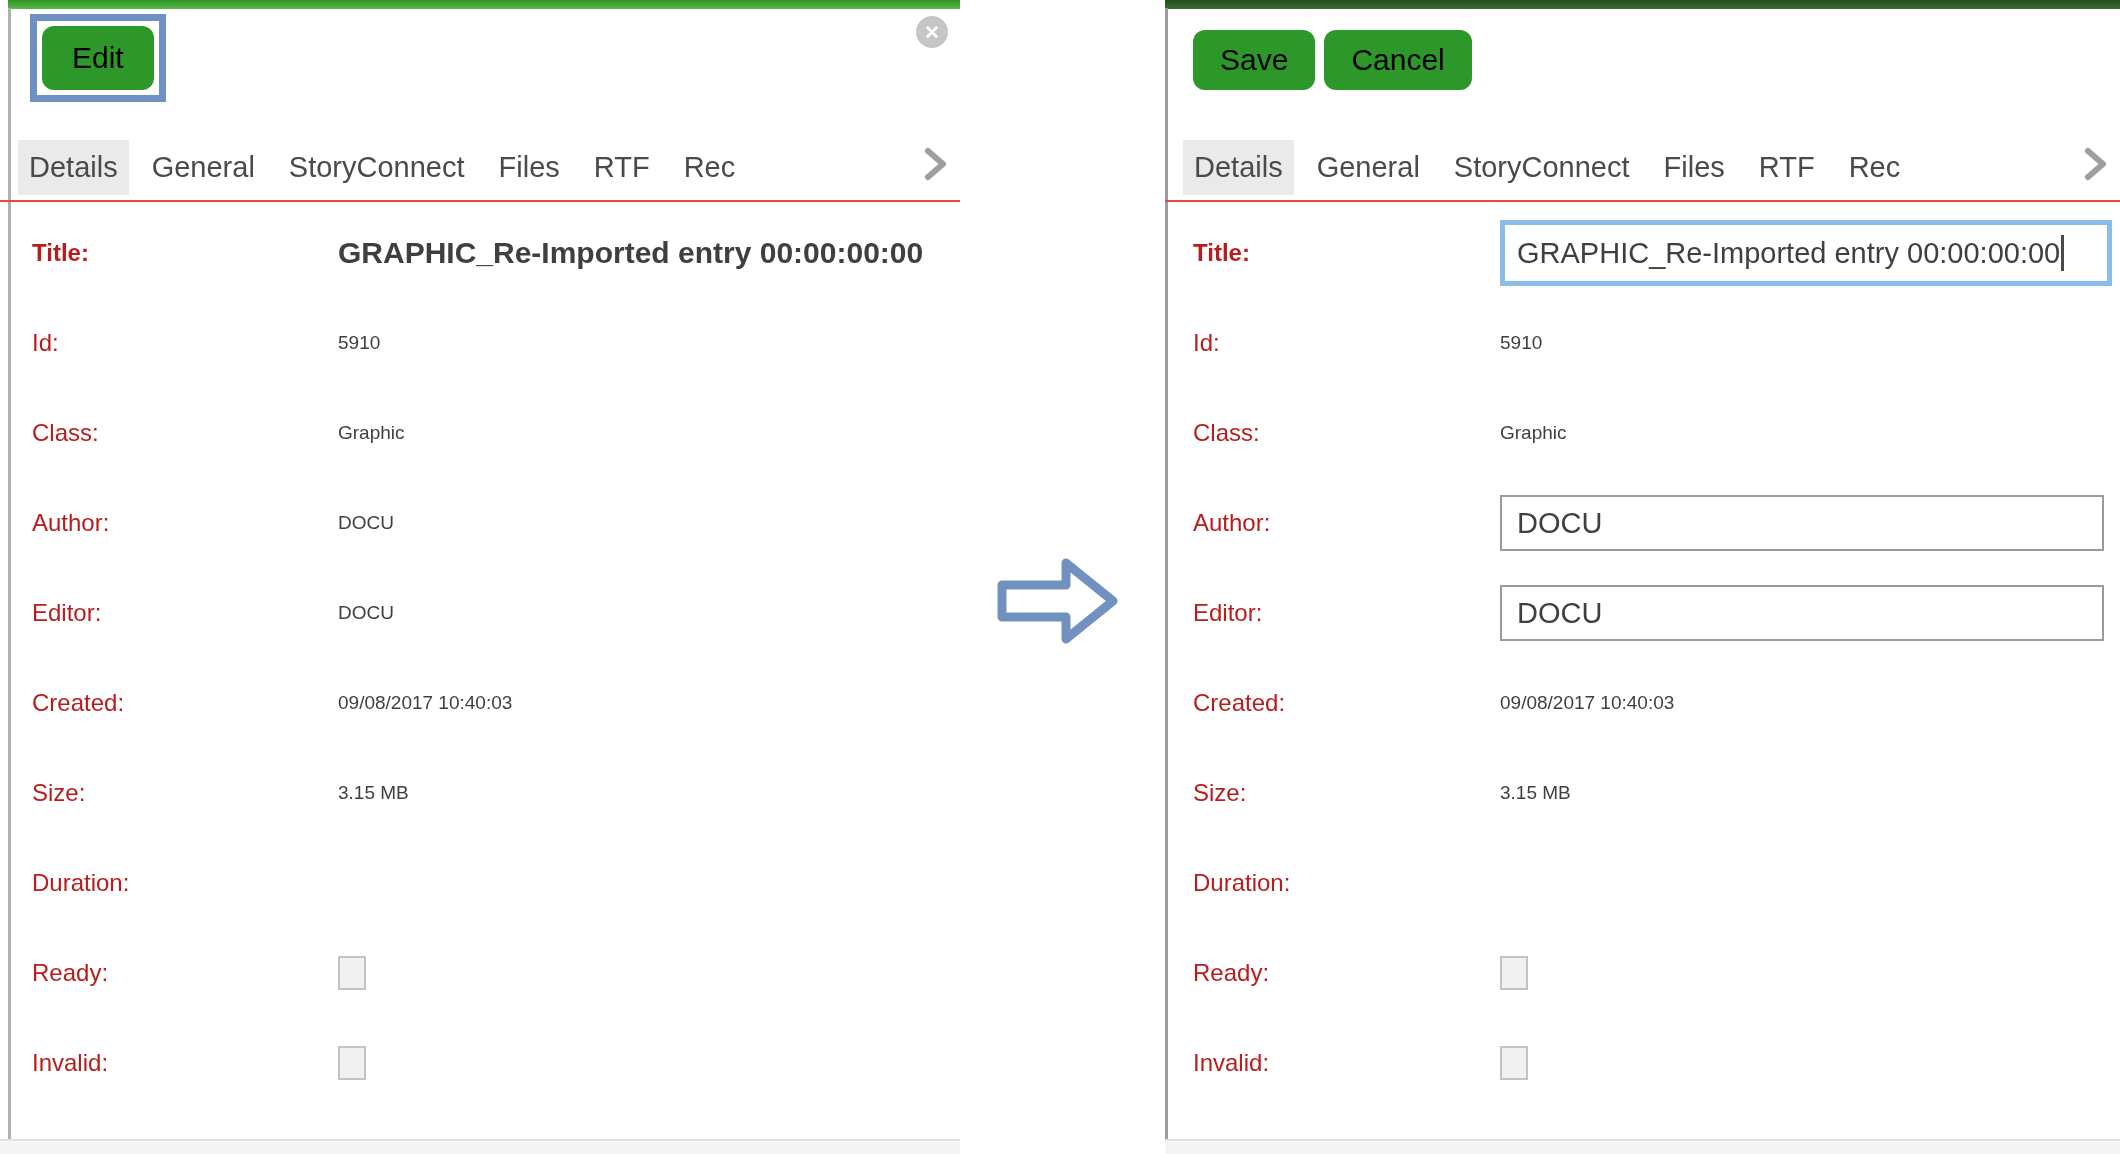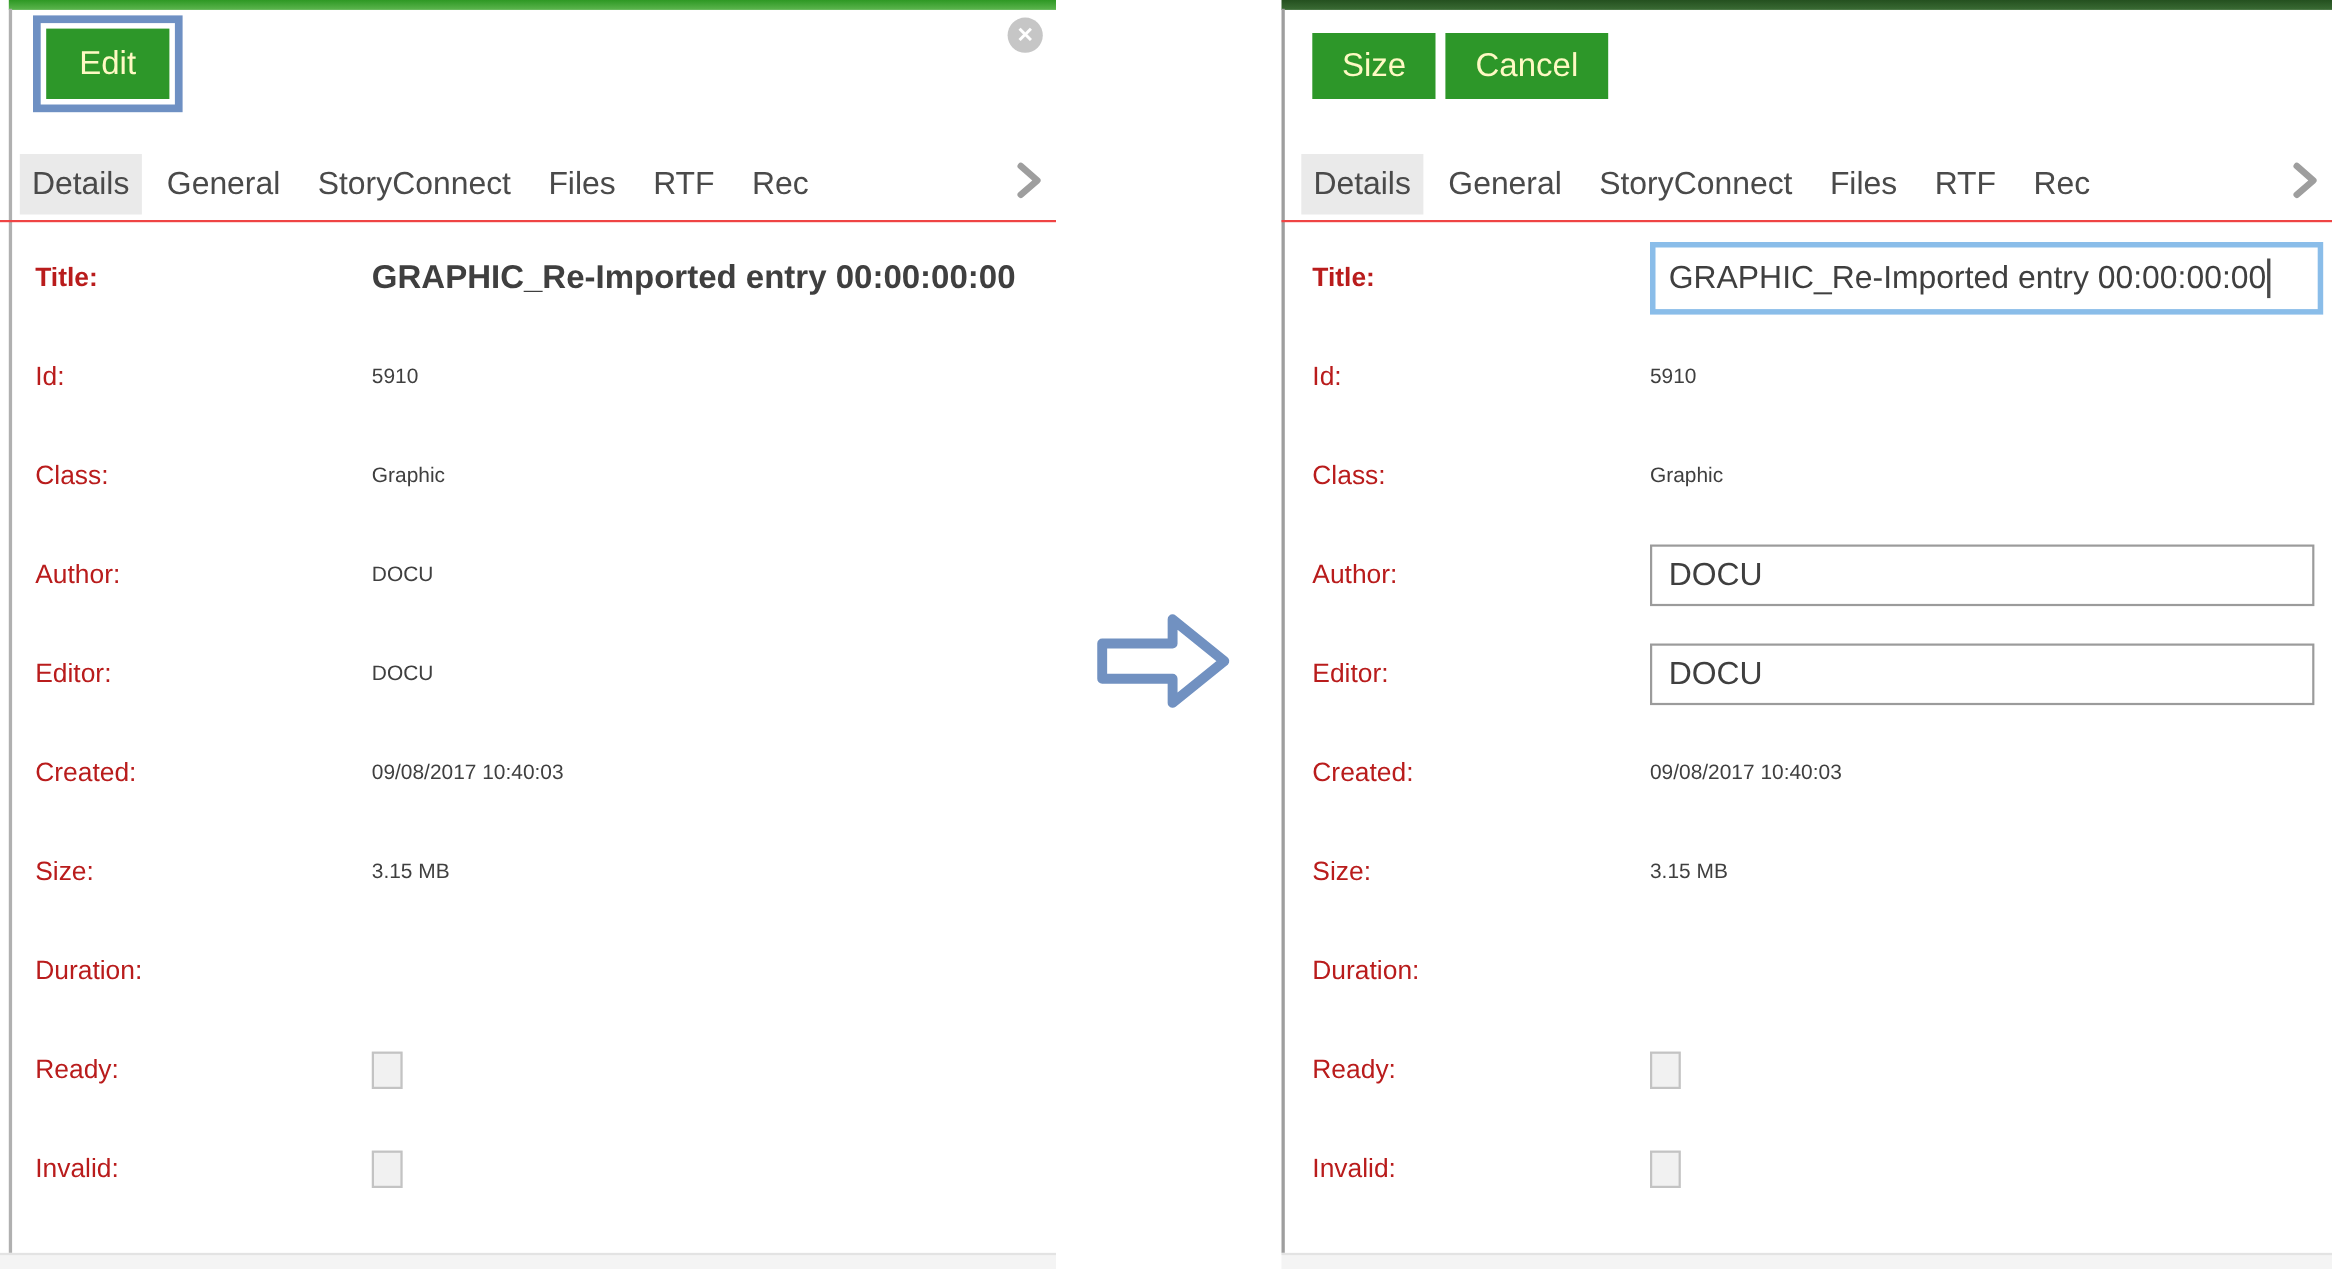--- a/index.html
+++ b/index.html
@@ -16,23 +16,23 @@
   .panel-right .top-strip{left:0;right:0;background:linear-gradient(#24501f,#3a6b34);}
 
   .side-border{position:absolute;top:8px;bottom:15px;width:3px;background:#b0b0b0;}
   .panel-left  .side-border{left:8px;}
   .panel-right .side-border{left:0;background:#9e9e9e;}
 
   .bottom-strip{position:absolute;left:0;right:0;bottom:0;height:15px;
                 background:#f4f4f4;border-top:2px solid #e3e3e3;box-sizing:border-box;}
 
   
-  .gbtn{display:inline-block;background:#2d9729;color:#fef9c3;border:none;
+  .gbtn{display:inline-block;background:#2d9729;color:#000000;border:none;
         font-family:inherit;font-size:30px;height:60px;line-height:60px;
-        padding:0 27px;cursor:pointer;border-radius:0;}
+        padding:0 27px;cursor:pointer;border-radius:12px;}
   .edit-wrap{position:absolute;top:14px;left:30px;border:7px solid #6e90c3;
              padding:5px;background:#ffffff;line-height:0;}
   .edit-wrap .gbtn{height:64px;line-height:64px;padding:0 30px;}
   .save-bar{position:absolute;top:30px;left:28px;display:flex;gap:9px;}
 
   .close-btn{position:absolute;top:16px;right:12px;width:32px;height:32px;
              border-radius:50%;background:#c6c6c6;color:#ffffff;
              font-size:19px;font-weight:bold;display:flex;align-items:center;
              justify-content:center;cursor:pointer;user-select:none;}
 
@@ -149,21 +149,21 @@
     <svg width="124" height="90" viewBox="0 0 124 90">
       <path d="M6 29 L70 29 L70 7 L117 45 L70 83 L70 61 L6 61 Z" fill="#ffffff" stroke="#7191c1" stroke-width="9" stroke-linejoin="round" stroke-linecap="round"></path>
     </svg>
   </div>
 
   <section class="panel panel-right">
     <div class="top-strip"></div>
     <div class="side-border"></div>
 
     <div class="save-bar">
-      <button class="gbtn">Size</button>
+      <button class="gbtn">Save</button>
       <button class="gbtn">Cancel</button>
     </div>
 
     <div class="tabbar">
       <div class="tab selected">Details</div>
       <div class="tab">General</div>
       <div class="tab">StoryConnect</div>
       <div class="tab">Files</div>
       <div class="tab">RTF</div>
       <div class="tab">Rec</div>

